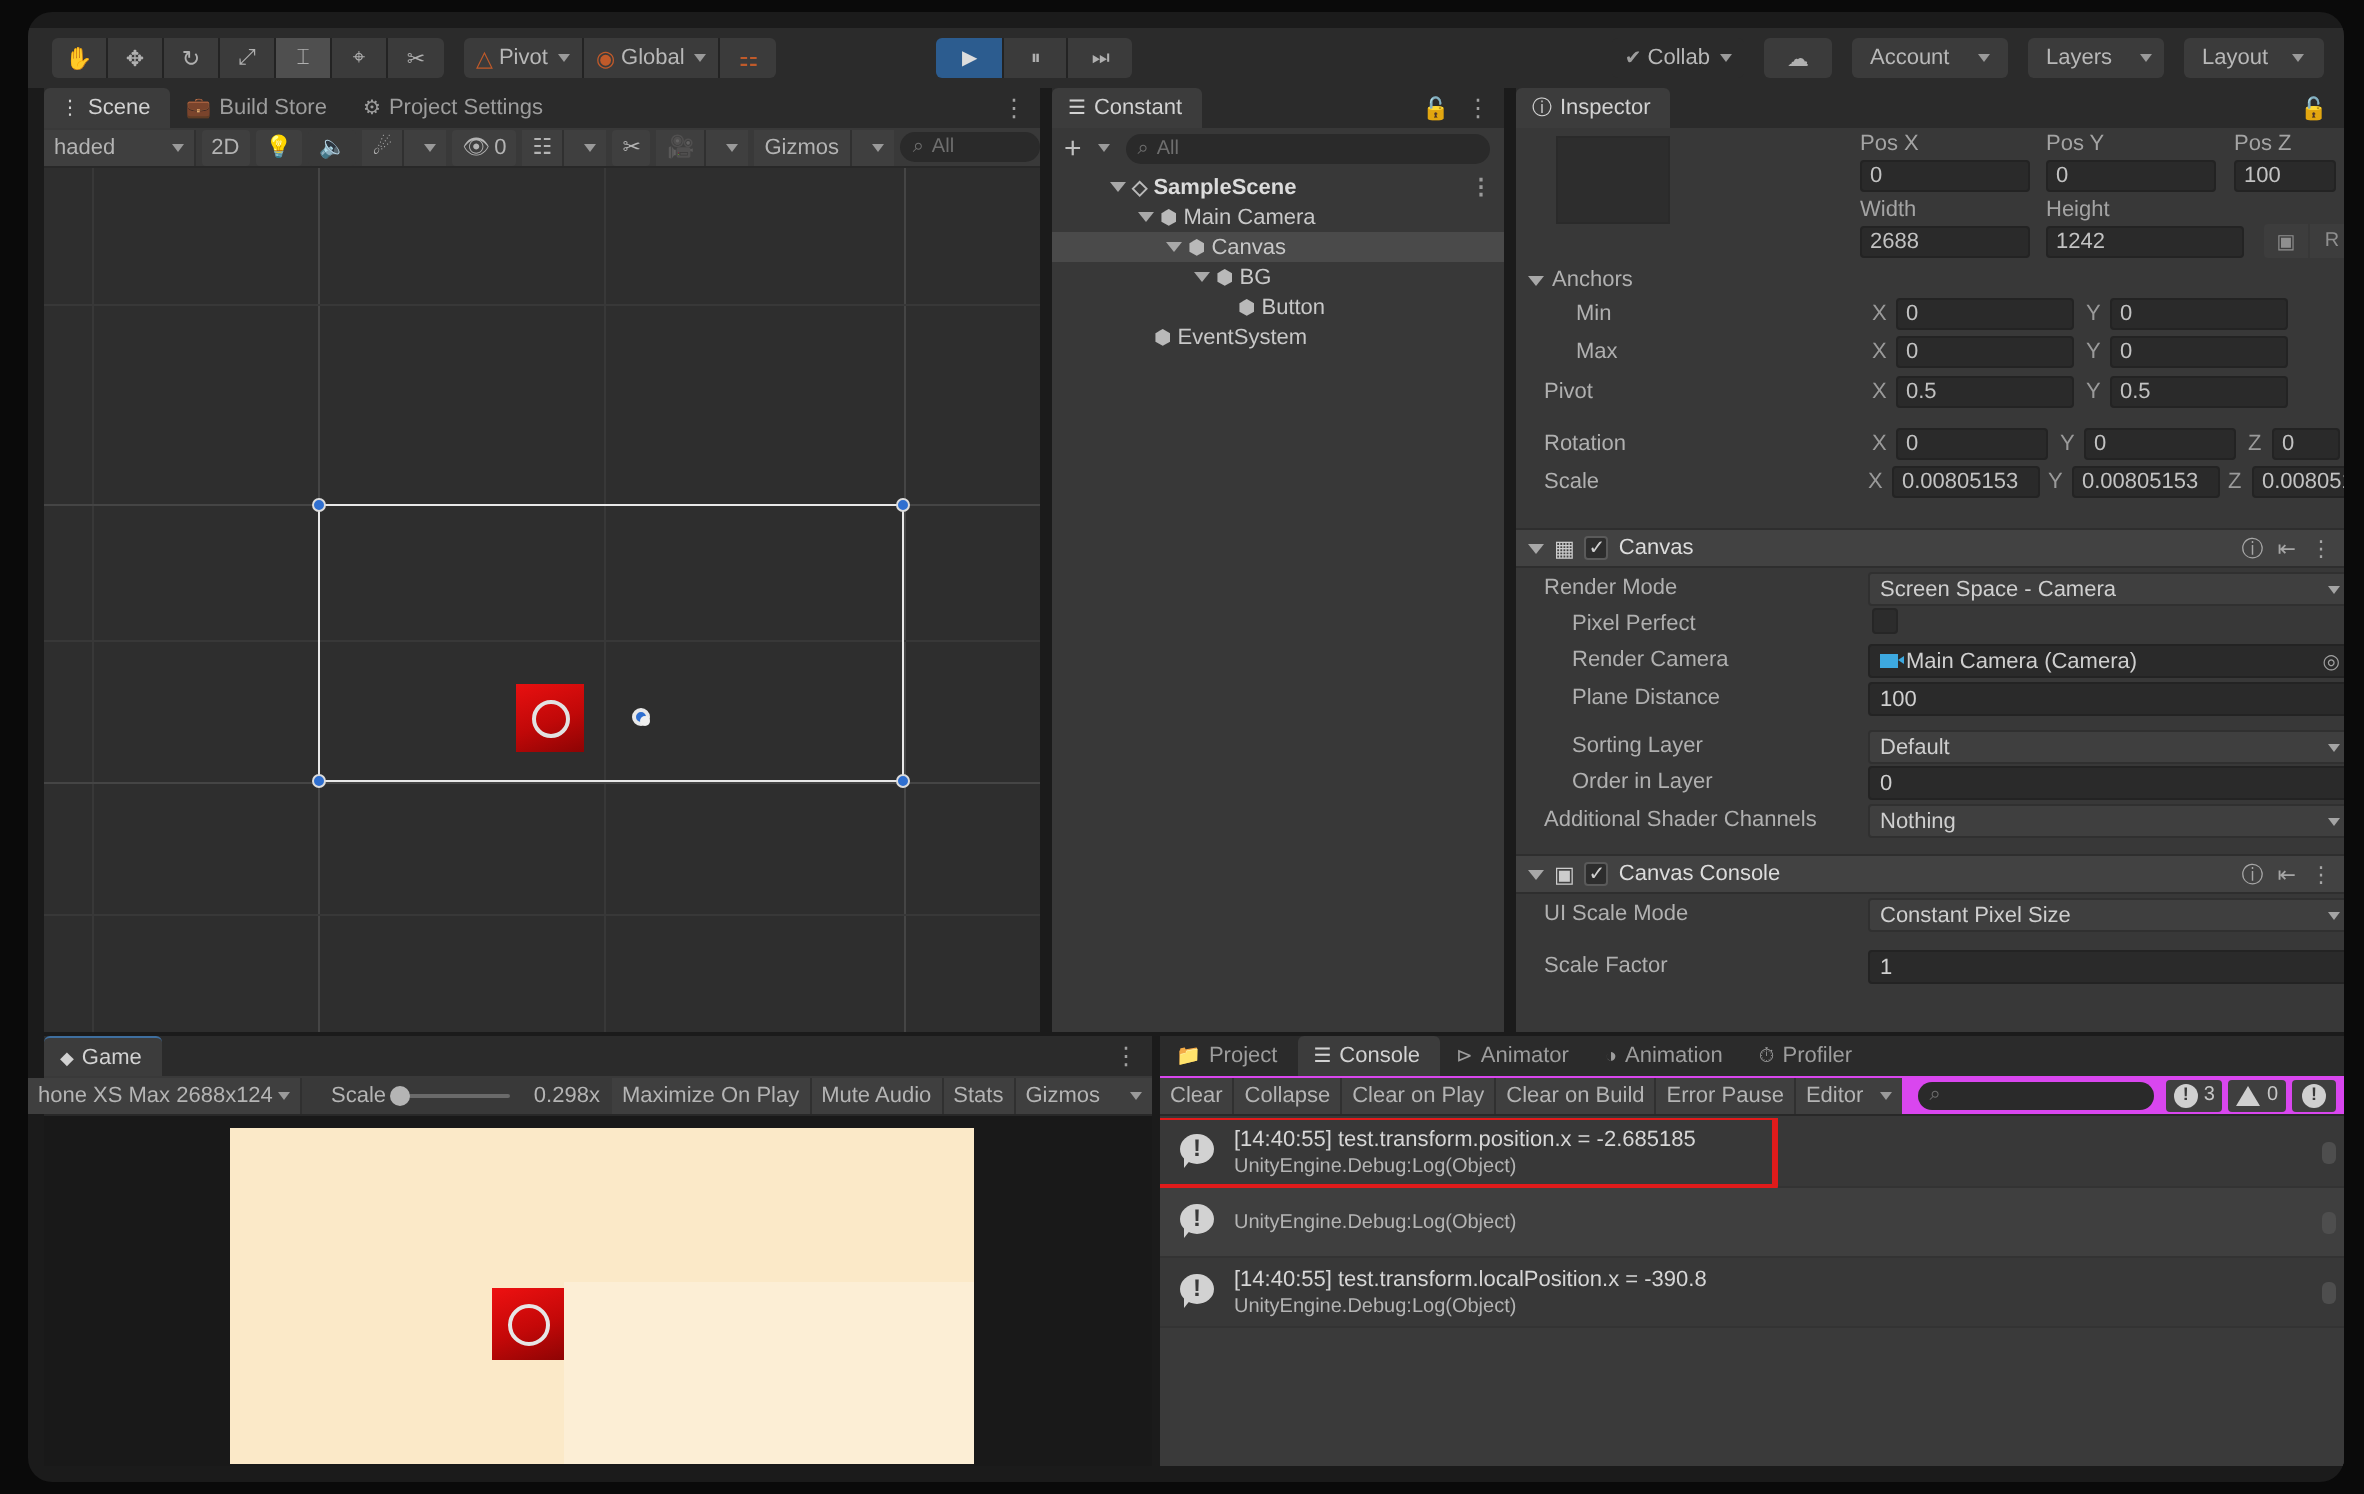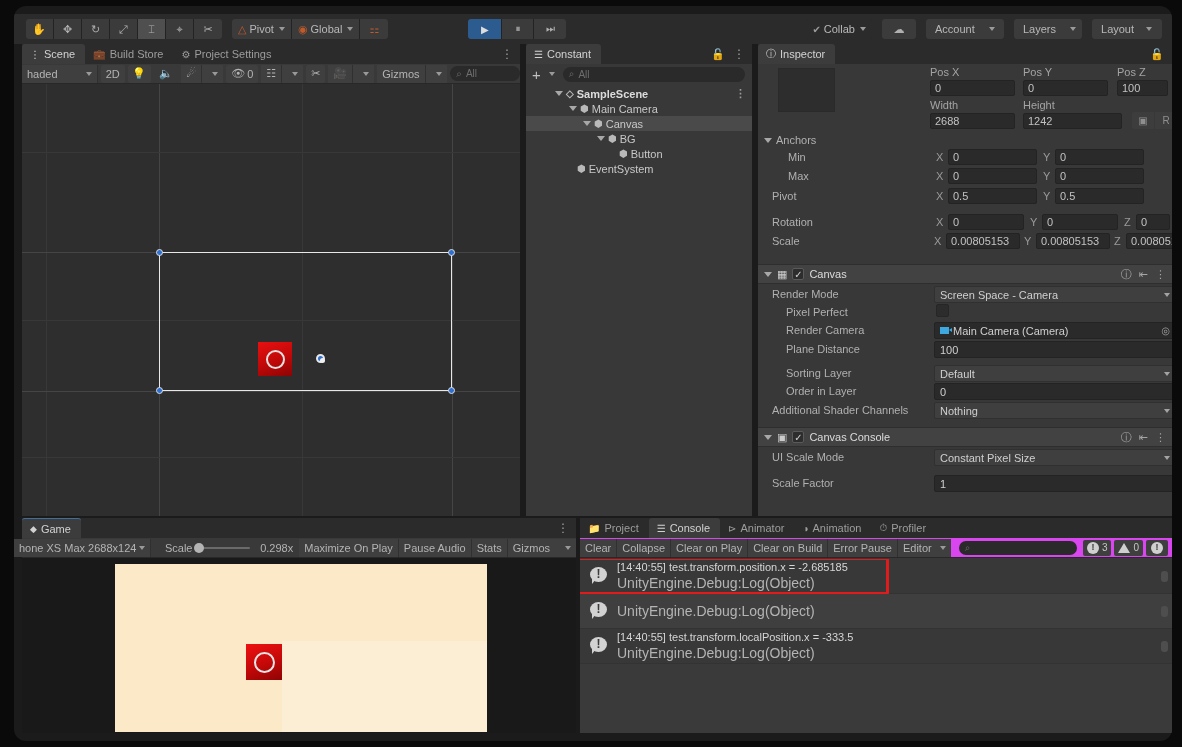--- a/index.html
+++ b/index.html
@@ -215,21 +215,21 @@
     position:absolute;left:2px;top:12px;width:0;height:0;
     border-left:4px solid #d2d2d2;border-bottom:5px solid transparent;
   }
   .log-ico .bang {
     position:absolute;left:0;top:0;width:17px;height:15px;
     display:flex;align-items:center;justify-content:center;
     color:#3a3a3a;font-weight:bold;font-size:12px;line-height:1;
   }
   .log-txt { display:flex; flex-direction:column; gap:2px; }
   .log-l1 { color:#d6d6d6; font-size:11px; }
-  .log-l2 { color:#b4b4b4; font-size:14px; }
+  .log-l2 { color:#b4b4b4; font-size:10px; }
   .scroll-dot { position:absolute; right:4px; top:12px; width:7px;height:11px;background:#4e4e4e;border-radius:3px; }
   #redbox {
     position:absolute; left:-19px; top:-2px; width:328px; height:38px;
     border: 3px solid #e01b1b; border-radius: 2px; pointer-events:none;
   }
   .errcount {
     height:16px; background:#3f3f3f; border-radius:2px; display:flex;
     align-items:center; gap:3px; padding:0 4px; color:#c6c6c6; font-size:10px;
   }
   .mini-ico { width:12px;height:12px;border-radius:50%;background:#d0d0d0;color:#3a3a3a;
@@ -458,21 +458,21 @@
       <div class="slider-track">
             <div class="slider-knob"></div>
           </div>
       <div class="st-plain" style="justify-content:flex-end;width:56px">
             <span>0.298x</span>
           </div>
       <div class="st-btn">
             <span>Maximize On Play</span>
           </div>
       <div class="st-btn">
-            <span>Pause Audio</span>
+            <span>Mute Audio</span>
           </div>
       <div class="st-btn">
             <span>Stats</span>
           </div>
       <div class="st-btn" style="border-right:none">
             <span>Gizmos</span>
           </div>
       <div class="st-btn" style="border-right:none">
             <span class="caret"></span>
           </div>
@@ -825,21 +825,21 @@
           </div>
           <div class="scroll-dot"></div>
         </div>
         <div class="log-row dark">
           <div class="log-ico">
             <div class="bub"></div>
                 <div class="tail"></div>
                 <div class="bang">!</div>
           </div>
           <div class="log-txt">
-            <div class="log-l1">[14:40:55] test.transform.localPosition.x = -333.5</div>
+            <div class="log-l1">[14:40:55] test.transform.localPosition.x = -390.8</div>
             <div class="log-l2">UnityEngine.Debug:Log(Object)</div>
           </div>
           <div class="scroll-dot"></div>
         </div>
       </div>
     </div>
   </div>
 
 </div>
 </div>

